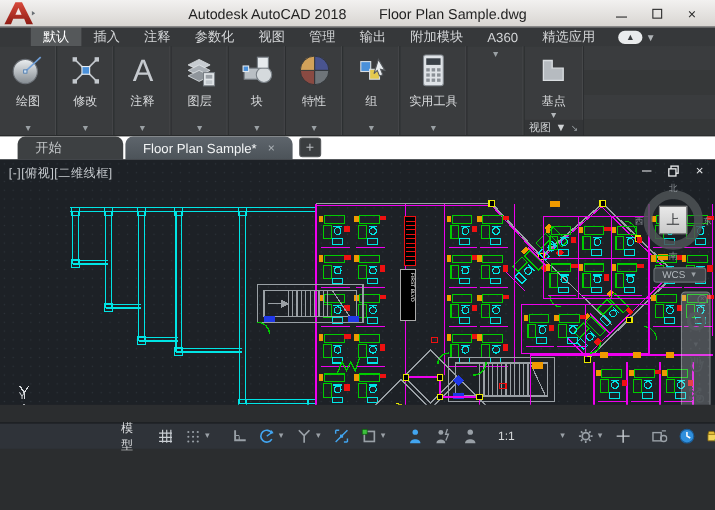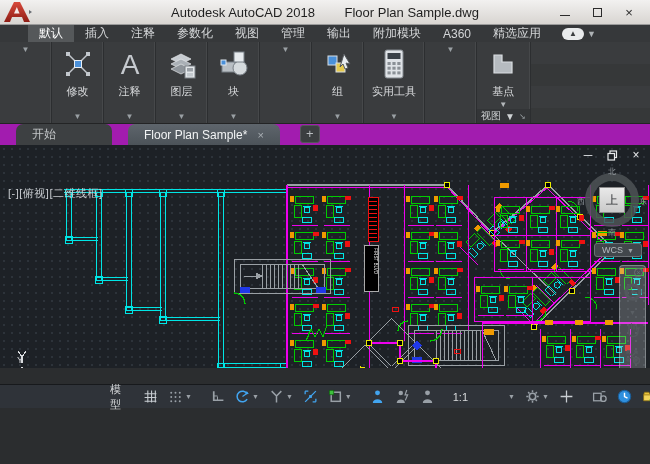--- a/index.html
+++ b/index.html
@@ -32,31 +32,31 @@
   .panel-body{flex:1;display:flex;flex-direction:column;align-items:center;justify-content:flex-start;padding:5px 8px 0;cursor:default;}
   .panel-body .picon{width:34px;height:34px;}
   .panel-body .plabel{font-size:11px;color:#d8dadc;margin-top:3px;white-space:nowrap;}
   .panel-body .pmini{font-size:8px;color:#b4b8bb;margin-top:1px;}
   .panel-strip{height:14px;display:flex;align-items:center;justify-content:center;font-size:8px;color:#9aa0a4;cursor:default;}
   .panel-strip.named{background:#333537;font-size:10px;color:#cfd2d4;gap:4px;padding:0 4px;}
   .panel-strip.named .dlg{font-size:8px;color:#9aa0a4;}
   .ribbon-fill{flex:1;background:repeating-linear-gradient(#3a3c3e 0 22px,#363839 22px 44px);}
 
   
-  .filetabs{height:24px;background:#a21caf;display:flex;align-items:flex-end;padding-left:16px;gap:16px;}
+  .filetabs{height:24px;background:#ffffff;display:flex;align-items:flex-end;padding-left:16px;gap:2px;}
   .ftab{height:21px;display:flex;align-items:center;font-size:12px;padding:0 16px;border-radius:7px 7px 0 0;cursor:default;white-space:nowrap;}
   .ftab.start{background:#3d4042;color:#c3c6c8;min-width:96px;}
   .ftab.activedoc{background:linear-gradient(#5e656c,#4c5359);color:#f2f4f5;gap:10px;}
   .ftab .fclose{color:#aab0b5;font-size:11px;cursor:default;}
   .ftab-new{width:20px;height:18px;margin-left:4px;margin-bottom:2px;background:#3b3e40;border:1px solid #55585a;border-radius:3px;color:#b9bdc0;font-size:13px;line-height:15px;text-align:center;cursor:default;}
 
   
   .canvas{position:relative;height:278px;background-color:#1d2126;background-image:radial-gradient(#2d333a 0.8px,transparent 0.9px);background-size:8px 8px;overflow:hidden;}
   .canvas svg.plan{position:absolute;left:0;top:0;}
-  .vp-label{position:absolute;left:8px;top:5px;font-size:11px;color:#c9cdd1;letter-spacing:0.5px;margin-top:36px;}
+  .vp-label{position:absolute;left:8px;top:5px;font-size:11px;color:#c9cdd1;letter-spacing:0.5px;}
   .vp-controls{position:absolute;right:8px;top:4px;display:flex;gap:12px;align-items:center;color:#e8eaec;}
   .vp-controls .vpb{width:12px;height:12px;display:flex;align-items:center;justify-content:center;font-size:12px;cursor:default;}
 
   .viewcube{position:absolute;right:5px;top:22px;width:66px;height:70px;}
   .vc-ring{position:absolute;left:6px;top:6px;width:54px;height:54px;border-radius:50%;border:8px solid rgba(78,82,86,0.85);}
   .vc-face{position:absolute;left:20px;top:20px;width:26px;height:26px;background:linear-gradient(#e9e9e9,#c9c9c9);border:1px solid #8b8b8b;display:flex;align-items:center;justify-content:center;font-size:12px;color:#2f3235;cursor:default;}
   .vc-dir{position:absolute;font-size:8px;color:#8f959a;cursor:default;}
   .vc-n{left:29px;top:-1px;} .vc-s{left:29px;top:60px;} .vc-w{left:-2px;top:29px;} .vc-e{left:60px;top:29px;}
   .wcs{position:absolute;right:8px;top:98px;width:48px;height:14px;background:#42474c;border:1px solid #6a7075;border-radius:3px;display:flex;align-items:center;justify-content:center;gap:4px;font-size:9px;color:#b4babf;cursor:default;}
   .wcs .car{font-size:7px;color:#9aa0a5;}
@@ -278,20 +278,26 @@
       <div class="rtab">A360</div>
       <div class="rtab">精选应用</div>
       <div class="ribbon-min">
         <span class="pill">▲</span>
         <span class="car">▼</span>
       </div>
     </div>
 
   <div class="ribbon-panels" id="ribbonPanels">
       <div class="panel">
+        <div class="panel-body">
+          <svg class="picon">
+            <use href="#i-draw"></use>
+          </svg>
+          <span class="plabel">绘图</span>
+        </div>
         <div class="panel-strip">▼</div>
       </div>
       <div class="panel">
         <div class="panel-body">
           <svg class="picon">
             <use href="#i-modify"></use>
           </svg>
           <span class="plabel">修改</span>
         </div>
         <div class="panel-strip">▼</div>
@@ -317,20 +323,26 @@
       <div class="panel">
         <div class="panel-body">
           <svg class="picon">
             <use href="#i-block"></use>
           </svg>
           <span class="plabel">块</span>
         </div>
         <div class="panel-strip">▼</div>
       </div>
       <div class="panel">
+        <div class="panel-body">
+          <svg class="picon">
+            <use href="#i-properties"></use>
+          </svg>
+          <span class="plabel">特性</span>
+        </div>
         <div class="panel-strip">▼</div>
       </div>
       <div class="panel">
         <div class="panel-body">
           <svg class="picon">
             <use href="#i-group"></use>
           </svg>
           <span class="plabel">组</span>
         </div>
         <div class="panel-strip">▼</div>

